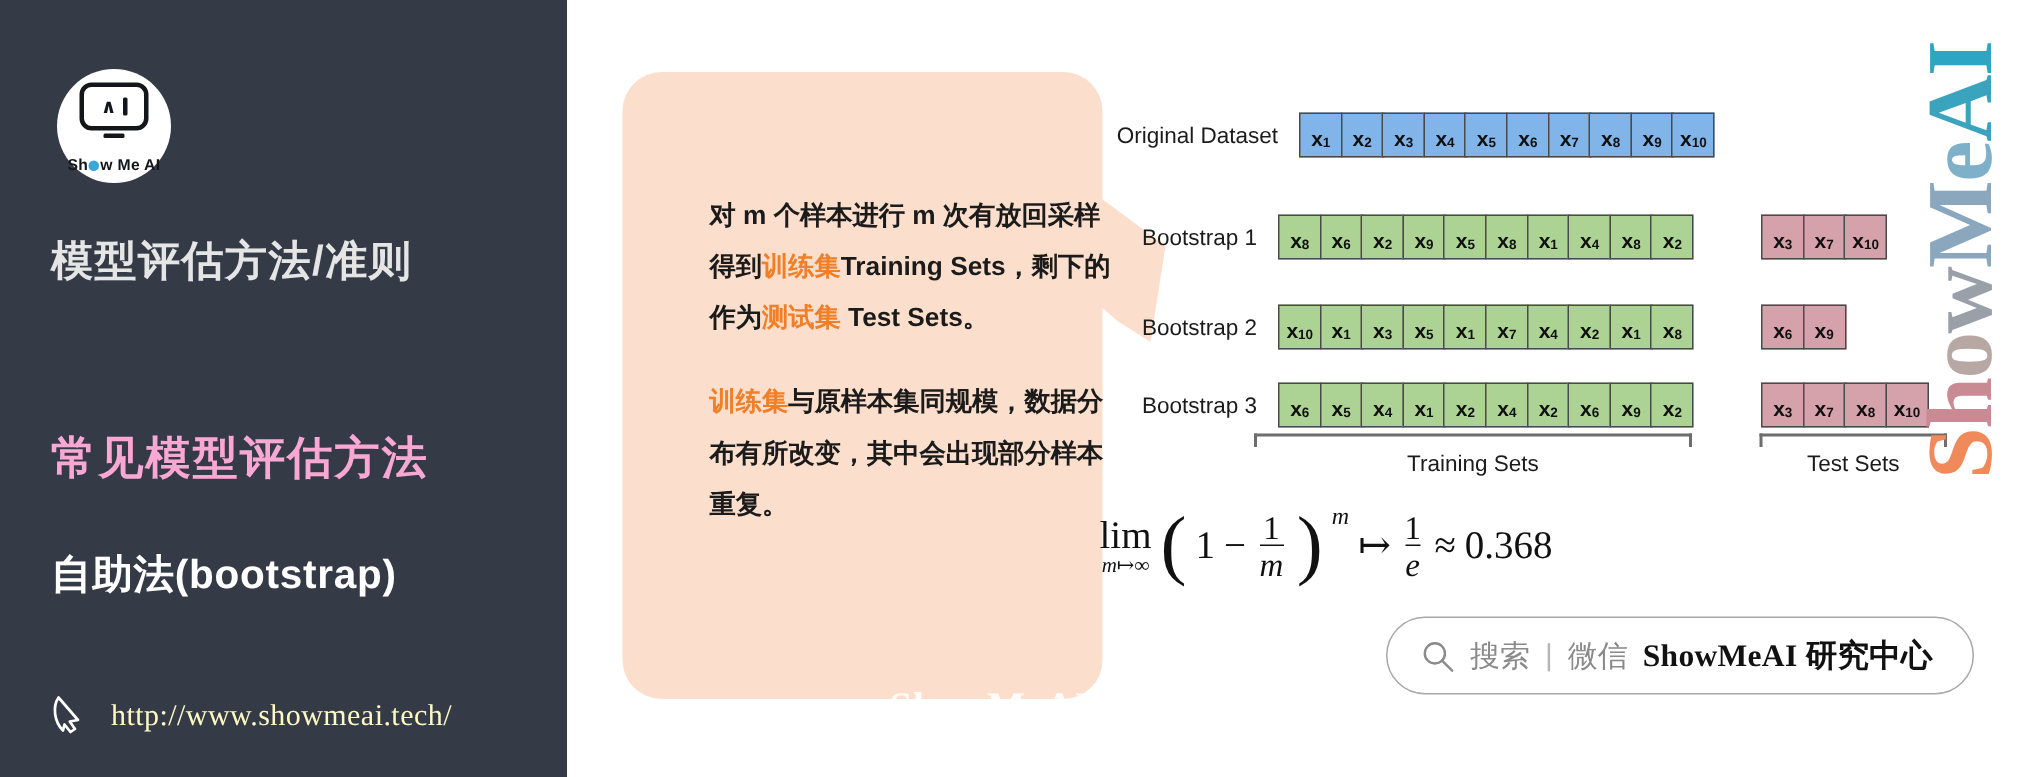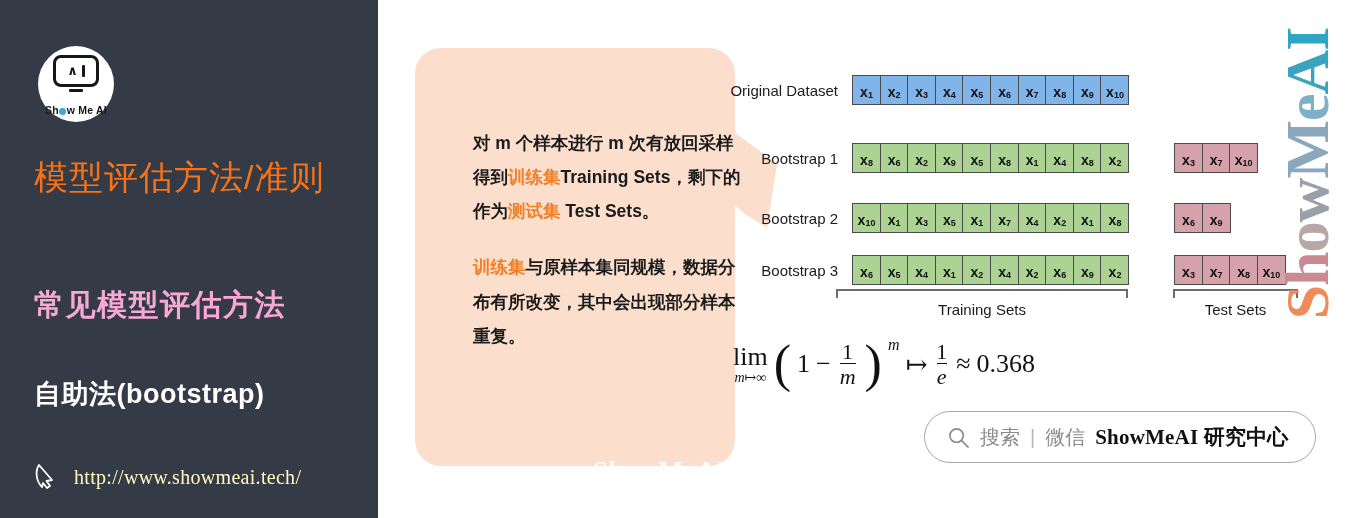--- a/index.html
+++ b/index.html
@@ -33,33 +33,32 @@
     font-size:10.5px;font-weight:bold;color:#14161a;letter-spacing:.2px;
     margin-top:12px;white-space:nowrap;
   }
   .logo-word .dot{
     display:inline-block;width:7px;height:7px;border-radius:50%;
     background:#39a7d8;vertical-align:-1px;margin:0 .5px;
   }
 
   .panel-title{
     position:absolute;left:34px;top:155px;width:330px;
-    color:#f97316;font-size:34px;font-weight:normal;letter-spacing:1px;
+    color:#e5e5e5;font-size:28px;font-weight:bold;letter-spacing:1px;
     white-space:nowrap;
   }
   .panel-sub1{
     position:absolute;left:34px;top:285px;width:330px;
     color:#f9a8d4;font-size:30px;font-weight:bold;letter-spacing:1.5px;
     white-space:nowrap;
   }
   .panel-sub2{
     position:absolute;left:34px;top:365px;width:330px;
     color:#ffffff;font-size:27px;font-weight:bold;letter-spacing:.5px;
     white-space:nowrap;
-    margin-top:11px;
   }
   .panel-footer{
     position:absolute;left:34px;top:462px;display:flex;align-items:center;gap:12px;
   }
   .cursor-icon{width:28px;height:30px;flex:0 0 auto;}
   .panel-url{
     color:#fef9c3;font-size:20px;font-family:"Liberation Serif","DejaVu Serif",serif;
     letter-spacing:.3px;white-space:nowrap;
   }
 
@@ -209,21 +208,21 @@
         <p class="para"><span>对 m 个样本进行 m 次有放回采样得到</span><span class="hl">训练集</span><span>Training Sets，剩下的作为</span><span class="hl">测试集</span><span> Test Sets。</span></p>
 
         <p class="para"><span class="hl">训练集</span><span>与原样本集同规模，数据分布有所改变，其中会出现部分样本重复。</span></p>
 
       </div>
       <div class="bubble-wm">ShowMeAI</div>
     </div>
 
     <div class="diagram">
       <div id="diagram-rows">
-          <div class="row" style="left: 0px; top: 20px;">
+          <div class="row" style="left: 14px; top: 20px;">
             <div class="row-label">Original Dataset</div>
             <div class="boxes">
               <div class="cell blue">x<sub>1</sub></div>
               <div class="cell blue">x<sub>2</sub></div>
               <div class="cell blue">x<sub>3</sub></div>
               <div class="cell blue">x<sub>4</sub></div>
               <div class="cell blue">x<sub>5</sub></div>
               <div class="cell blue">x<sub>6</sub></div>
               <div class="cell blue">x<sub>7</sub></div>
               <div class="cell blue">x<sub>8</sub></div>

